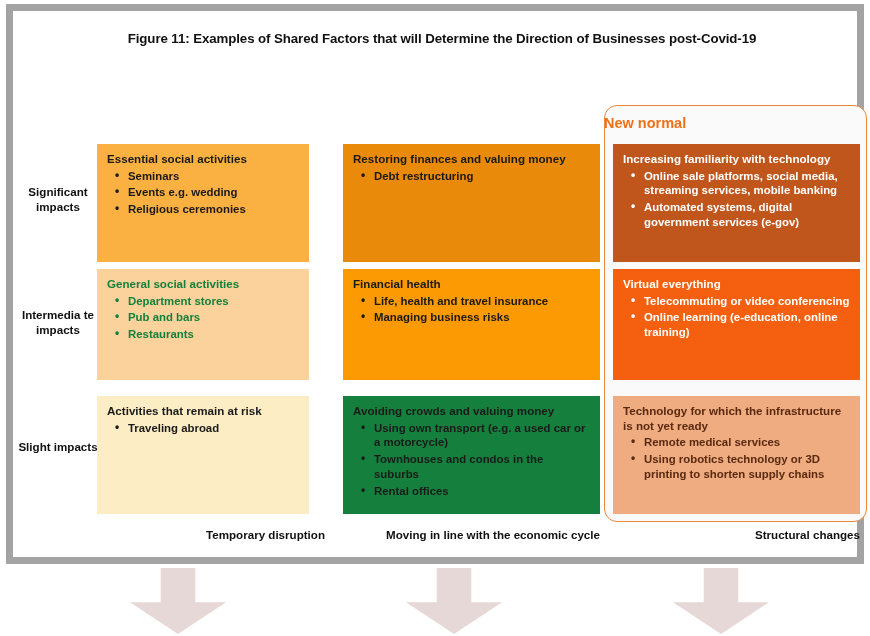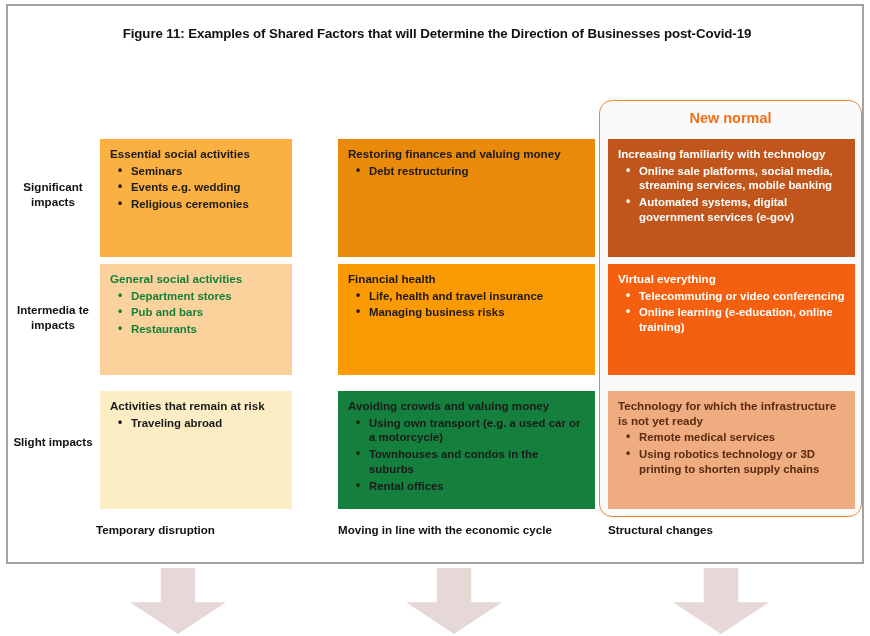--- a/index.html
+++ b/index.html
@@ -10,21 +10,21 @@
     overflow: hidden;
   }
   #root { position: relative; width: 870px; height: 636px; }
 
   
   .panel {
     position: absolute;
     left: 6px; top: 4px;
     width: 858px; height: 560px;
     background: #ffffff;
-    border: 2px solid #a3a3a3;
+    border: 7px solid #a3a3a3;
   }
 
   .fig-title {
     position: absolute;
     left: 0; top: 20px;
     width: 858px;
     text-align: center;
     font-size: 13.3px;
     font-weight: bold;
     color: #111111;
@@ -37,21 +37,20 @@
     left: 591px; top: 94px;
     width: 263px; height: 417px;
     border: 1.6px solid #E8883A;
     border-radius: 13px;
     background: #FAFAFA;
   }
   .newnormal-title {
     position: absolute;
     left: 591px; top: 104px;
     width: 263px;
-    text-align: center;
     font-size: 14.5px;
     font-weight: bold;
     color: #F0701A;
   }
 
   
   .rowlabel {
     position: absolute;
     left: 4px;
     width: 82px;
@@ -87,21 +86,21 @@
     margin-top: 2px;
   }
   .box li::before {
     content: "\2022";
     position: absolute;
     left: 8px; top: -1px;
     font-size: 12px;
   }
 
   
-  .c1 { left: 92px;  width: 192px; }
+  .c1 { left: 84px;  width: 212px; }
   .c2 { left: 330px; width: 257px; }
   .c3 { left: 600px; width: 247px; }
   
   .r1 { top: 133px; height: 118px; }
   .r2 { top: 258px; height: 111px; }
   .r3 { top: 385px; height: 118px; }
 
   
   .f-c1r1 { background: #FBB042; color: #1a1a1a; }
   .f-c1r2 { background: #FBD29B; color: #15803d; }
@@ -109,21 +108,21 @@
   .f-c2r1 { background: #E98A0B; color: #1a1a1a; }
   .f-c2r2 { background: #FB9A03; color: #1a1a1a; }
   .f-c2r3 { background: #15803d; color: #1a1a1a; }
   .f-c3r1 { background: #C0561C; color: #ffffff; }
   .f-c3r2 { background: #F4600F; color: #ffffff; }
   .f-c3r3 { background: #EFAC81; color: #5a2a10; }
 
   
   .colcap {
     position: absolute;
-    text-align: left;
+    text-align: right;
     font-size: 11.6px;
     font-weight: bold;
     color: #111111;
     line-height: 1.3;
   }
   .cap1 { left: 88px;  top: 516px; width: 224px; }
   .cap2 { left: 330px; top: 516px; width: 257px; }
   .cap3 { left: 600px; top: 516px; width: 247px; }
 
   

